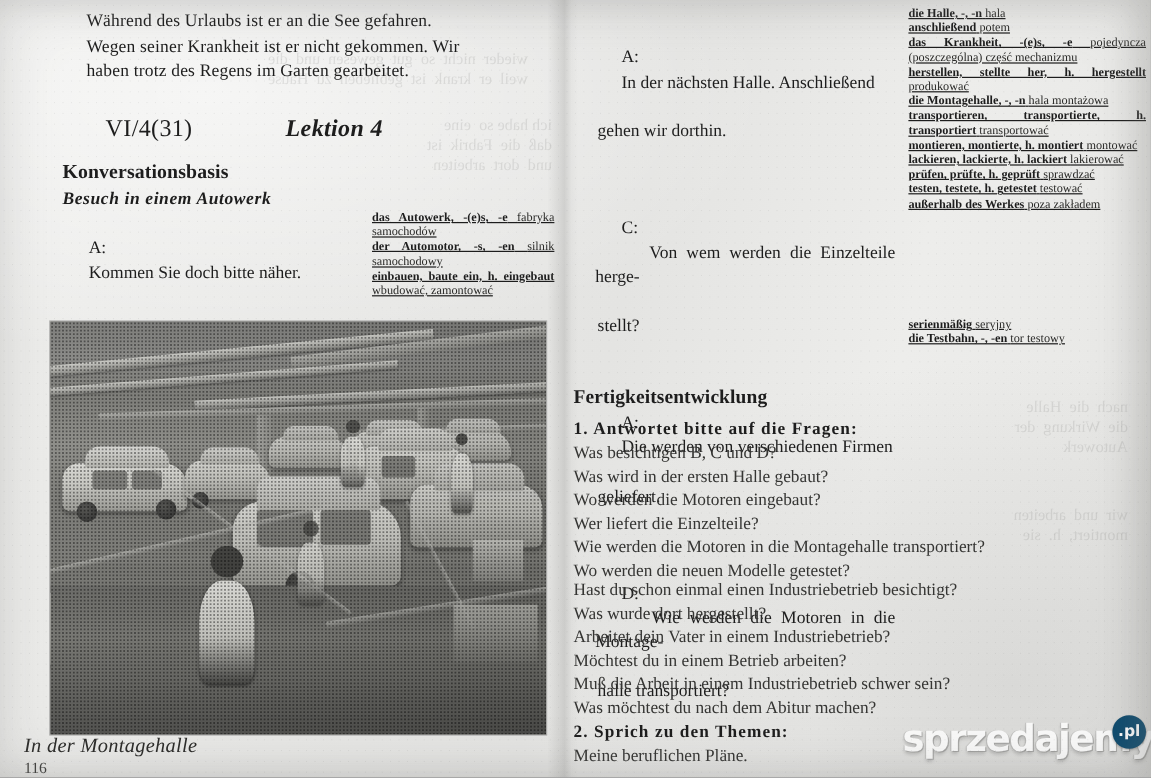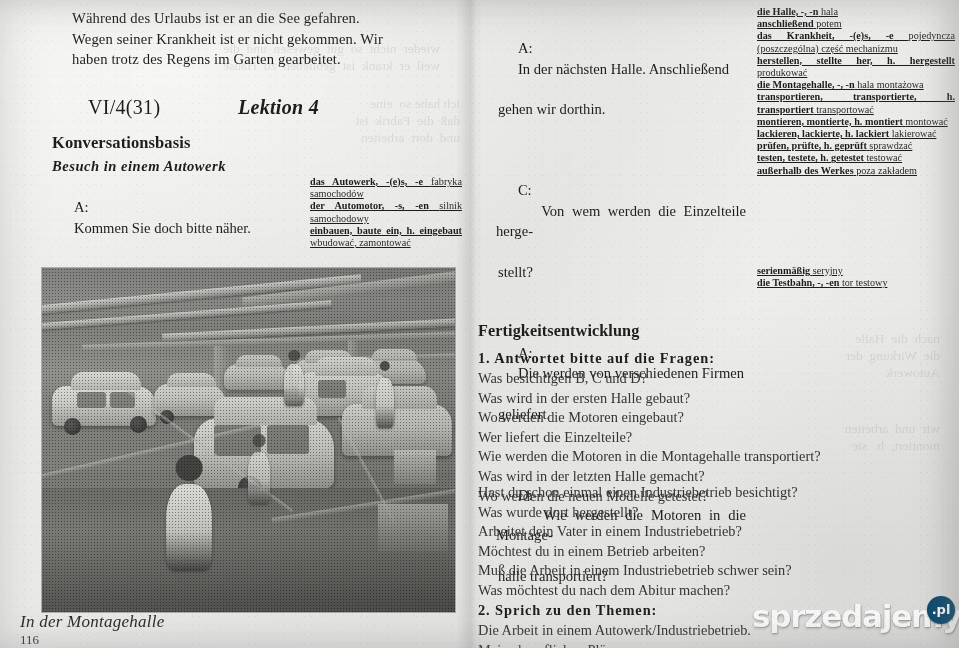--- a/index.html
+++ b/index.html
@@ -563,37 +563,35 @@
   <div class="blk head-fert">Fertigkeitsentwicklung</div>
 
   <div class="blk ex-num ex1-title">1. Antwortet bitte auf die Fragen:</div>
 
   <div class="blk ex-lines ex1-body">
     <span class="line">Was besichtigen B, C und D?</span>
     <span class="line">Was wird in der ersten Halle gebaut?</span>
     <span class="line">Wo werden die Motoren eingebaut?</span>
     <span class="line">Wer liefert die Einzelteile?</span>
     <span class="line">Wie werden die Motoren in die Montagehalle transportiert?</span>
-    <span class="line">Was wird in der letzten Halle gemacht?</span>
     <span class="line">Wo werden die neuen Modelle getestet?</span>
   </div>
 
   <div class="blk ex-lines ex1b-body">
     <span class="line">Hast du schon einmal einen Industriebetrieb besichtigt?</span>
     <span class="line">Was wurde dort hergestellt?</span>
     <span class="line">Arbeitet dein Vater in einem Industriebetrieb?</span>
     <span class="line">Möchtest du in einem Betrieb arbeiten?</span>
     <span class="line">Muß die Arbeit in einem Industriebetrieb schwer sein?</span>
     <span class="line">Was möchtest du nach dem Abitur machen?</span>
   </div>
 
   <div class="blk ex-num ex2-title">2. Sprich zu den Themen:</div>
 
   <div class="blk ex-lines ex2-body">
-    <span class="line">Die Arbeit in einem Autowerk/Industriebetrieb.</span>
     <span class="line">Meine beruflichen Pläne.</span>
   </div>
 
   <div class="watermark">
     <span class="wm-text">sprzedajemy</span>
     <span class="wm-badge">.pl</span>
   </div>
 
   <div class="speckle"></div>
   <div class="gutter-shadow"></div>

